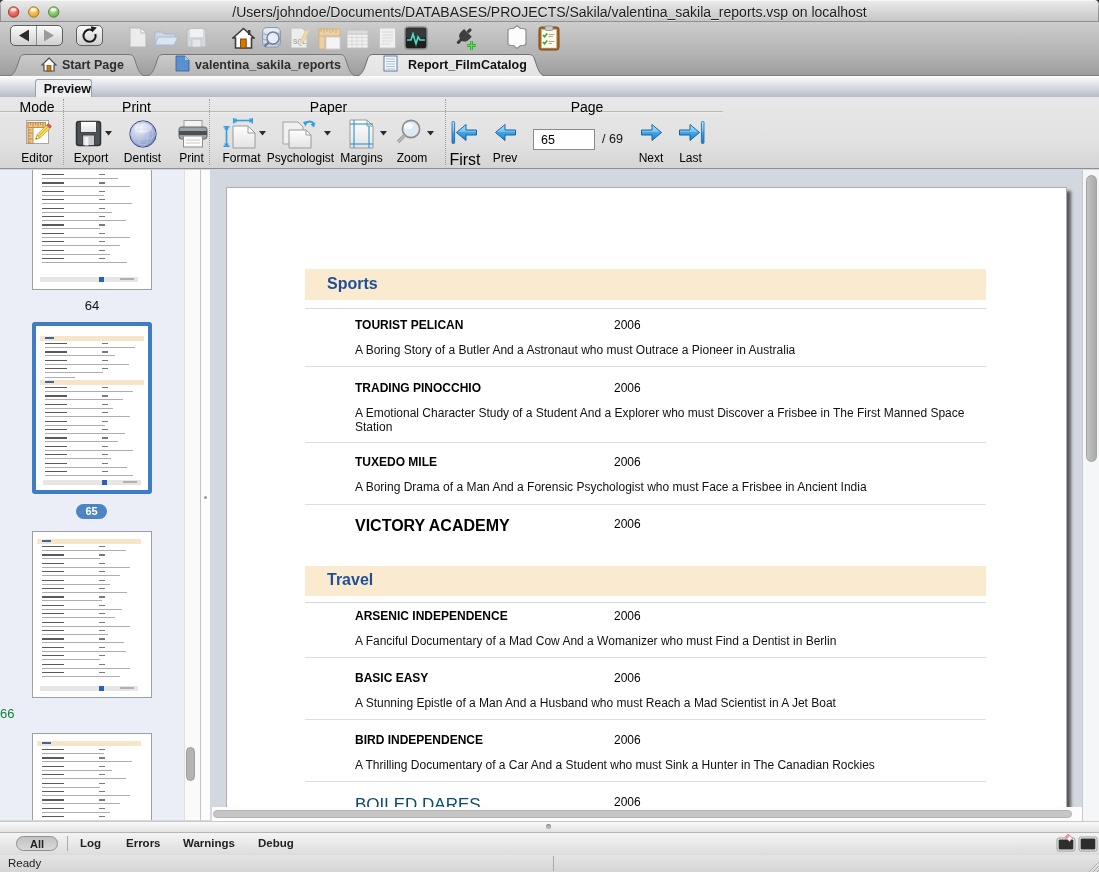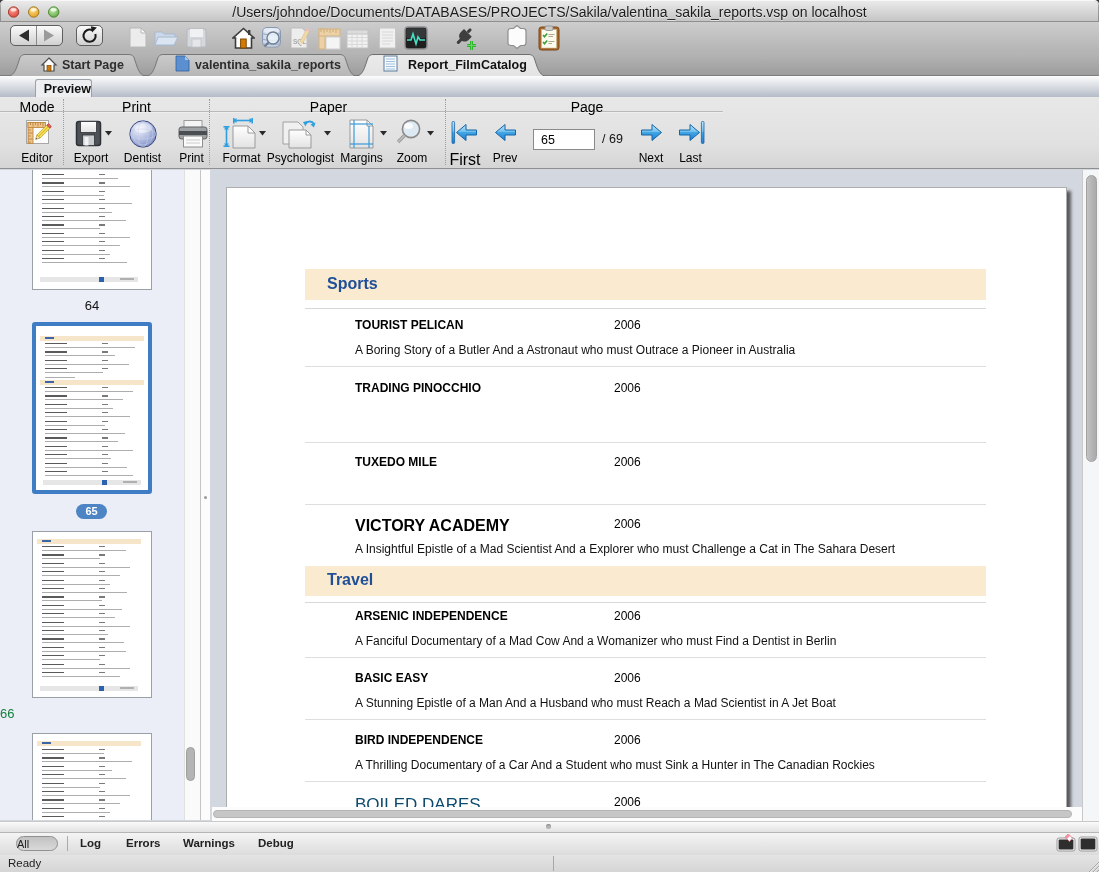--- a/index.html
+++ b/index.html
@@ -72,21 +72,21 @@
 
 <div class="ab" style="left:533px;top:129px;width:62px;height:21px;background:#fff;border:1px solid #8a8a8a;font-size:12.5px;color:#000;line-height:21px;padding-left:7px;box-sizing:border-box">65</div>
 <div class="ab" style="left:602px;top:129px;font-size:12.5px;color:#111;line-height:21px">/ 69</div>
 
 <div class="ab" id="content" style="left:0;top:170px;width:1099px;height:650px"></div>
 
 <div class="ab" style="left:0;top:821px;width:1099px;height:11px;background:linear-gradient(#fafafa,#e2e2e2);border-top:1px solid #c9c9c9;box-sizing:border-box"></div>
 <div class="ab" style="left:546px;top:824px;width:5px;height:5px;border-radius:50%;background:#b5b5b5;box-shadow:inset 0 1px 1px #8c8c8c"></div>
 
 <div class="ab" style="left:0;top:832px;width:1099px;height:22px;background:linear-gradient(#f4f4f4,#dcdcdc);border-top:1px solid #b5b5b5;border-bottom:1px solid #8d8d8d;box-sizing:content-box"></div>
-<div class="ab" style="left:16px;top:836px;width:42px;height:15px;border-radius:8px;background:linear-gradient(#c2c2c2,#d9d9d9);border:1px solid #909090;box-sizing:border-box;font-size:11px;font-weight:normal;color:#222;line-height:14px">All</div>
+<div class="ab" style="left:16px;top:836px;width:42px;height:15px;border-radius:8px;background:linear-gradient(#c2c2c2,#d9d9d9);border:1px solid #909090;box-sizing:border-box;font-size:11px;font-weight:bold;color:#222;text-align:center;line-height:14px">All</div>
 <div class="ab" style="left:67px;top:836px;height:15px;border-left:1px solid #aaa"></div>
 <div class="ab" style="left:80px;top:837px;font-size:11.5px;font-weight:bold;color:#222">Log</div>
 <div class="ab" style="left:126px;top:837px;font-size:11.5px;font-weight:bold;color:#222">Errors</div>
 <div class="ab" style="left:183px;top:837px;font-size:11.5px;font-weight:bold;color:#222">Warnings</div>
 <div class="ab" style="left:258px;top:837px;font-size:11.5px;font-weight:bold;color:#222">Debug</div>
 
 <div class="ab" style="left:0;top:855px;width:1099px;height:17px;background:linear-gradient(#e4e4e4,#d5d5d5)"></div>
 <div class="ab" style="left:8px;top:857px;font-size:11.5px;color:#222">Ready</div>
 <div class="ab" style="left:553px;top:856px;height:15px;border-left:1px solid #a8a8a8"></div>
 <svg class="ab" style="left:0;top:52px" width="1099" height="24" viewBox="0 0 1099 24">
@@ -571,27 +571,28 @@
 <div class="ab" style="left:16px;top:17px;width:839px;height:700px;background:#fff;border:1px solid #adadad;box-shadow:4px 4px 3px rgba(0,0,0,.58)">
 <div class="ab" style="left:78px;top:81px;width:681px;height:31px;background:#faead0"></div>
 <div class="ab" style="left:100px;top:87px;font-size:16px;font-weight:bold;color:#1f4f98">Sports</div>
 <div class="ab" style="left:78px;top:120px;width:681px;height:1px;background:#d8d8d8"></div>
 <div class="ab" style="left:128px;top:130px;font-size:12px;font-weight:bold;color:#000">TOURIST PELICAN</div>
 <div class="ab" style="left:387px;top:130px;font-size:12px;color:#000">2006</div>
 <div class="ab" style="left:128px;top:155px;width:614px;font-size:12px;color:#111;line-height:14px">A Boring Story of a Butler And a Astronaut who must Outrace a Pioneer in Australia</div>
 <div class="ab" style="left:78px;top:178px;width:681px;height:1px;background:#dedede"></div>
 <div class="ab" style="left:128px;top:193px;font-size:12px;font-weight:bold;color:#000">TRADING PINOCCHIO</div>
 <div class="ab" style="left:387px;top:193px;font-size:12px;color:#000">2006</div>
+<div class="ab" style="left:128px;top:218px;width:614px;font-size:12px;color:#111;line-height:14px">A Emotional Character Study of a Student And a Explorer who must Discover a Frisbee in The First Manned Space Station</div>
 <div class="ab" style="left:78px;top:254px;width:681px;height:1px;background:#dedede"></div>
 <div class="ab" style="left:128px;top:267px;font-size:12px;font-weight:bold;color:#000">TUXEDO MILE</div>
 <div class="ab" style="left:387px;top:267px;font-size:12px;color:#000">2006</div>
+<div class="ab" style="left:128px;top:292px;width:614px;font-size:12px;color:#111;line-height:14px">A Boring Drama of a Man And a Forensic Psychologist who must Face a Frisbee in Ancient India</div>
 <div class="ab" style="left:78px;top:316px;width:681px;height:1px;background:#dedede"></div>
 <div class="ab" style="left:128px;top:329px;font-size:16px;font-weight:bold;color:#000">VICTORY ACADEMY</div>
 <div class="ab" style="left:387px;top:329px;font-size:12px;color:#000">2006</div>
-<div class="ab" style="left:128px;top:354px;width:614px;font-size:12px;color:#111;line-height:14px">A Insightful Epistle of a Mad Scientist And a Explorer who must Challenge a Cat in The Sahara Desert</div>
 <div class="ab" style="left:78px;top:378px;width:681px;height:30px;background:#faead0"></div>
 <div class="ab" style="left:100px;top:383px;font-size:16px;font-weight:bold;color:#1f4f98">Travel</div>
 <div class="ab" style="left:78px;top:414px;width:681px;height:1px;background:#d8d8d8"></div>
 <div class="ab" style="left:128px;top:421px;font-size:12px;font-weight:bold;color:#000">ARSENIC INDEPENDENCE</div>
 <div class="ab" style="left:387px;top:421px;font-size:12px;color:#000">2006</div>
 <div class="ab" style="left:128px;top:446px;width:614px;font-size:12px;color:#111;line-height:14px">A Fanciful Documentary of a Mad Cow And a Womanizer who must Find a Dentist in Berlin</div>
 <div class="ab" style="left:78px;top:469px;width:681px;height:1px;background:#dedede"></div>
 <div class="ab" style="left:128px;top:483px;font-size:12px;font-weight:bold;color:#000">BASIC EASY</div>
 <div class="ab" style="left:387px;top:483px;font-size:12px;color:#000">2006</div>
 <div class="ab" style="left:128px;top:508px;width:614px;font-size:12px;color:#111;line-height:14px">A Stunning Epistle of a Man And a Husband who must Reach a Mad Scientist in A Jet Boat</div>

